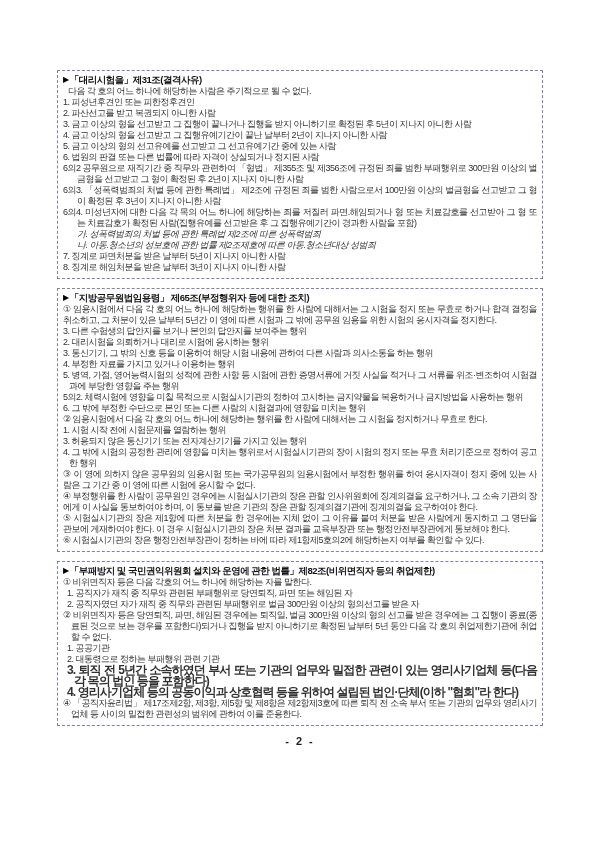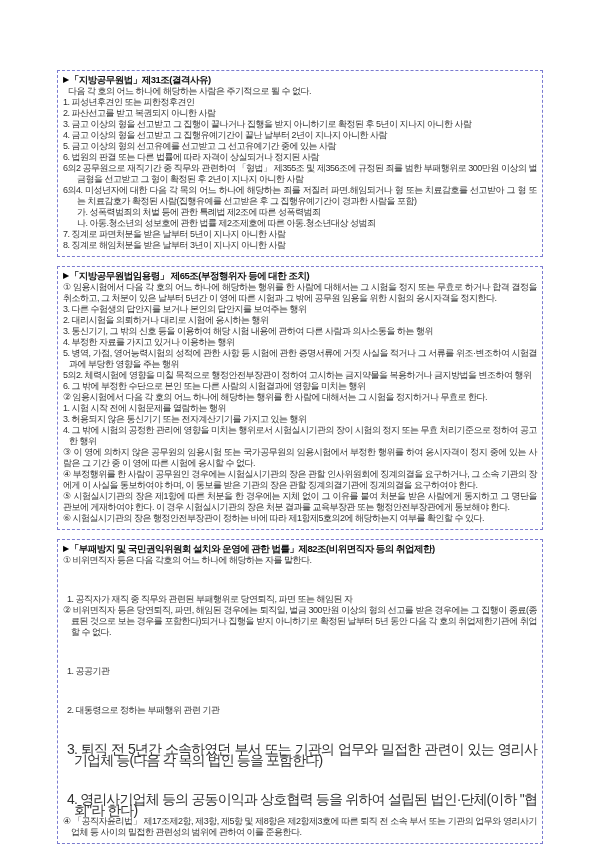--- a/index.html
+++ b/index.html
@@ -16,84 +16,86 @@
     font-size:9px;line-height:11px;letter-spacing:-0.5px;
   }
   .law-title{
     font-weight:bold;color:#141414;font-size:9.5px;line-height:12px;
     display:flex;align-items:center;gap:1px;white-space:nowrap;
   }
   .marker{font-size:8px;line-height:12px;color:#000;}
   .p{text-align:justify;}
   .intro{padding-left:5px;}
   .item{padding-left:14px;text-indent:-14px;}
-  .sub{padding-left:14px;}
+  .sub{padding-left:14px;font-style:italic;}
   .circ{padding-left:0;}
   .item5{padding-left:6px;text-indent:-6px;}
-  .item2{padding-left:11px;text-indent:-7px;margin-top:28px;}
+  .item2{padding-left:11px;text-indent:-7px;}
   .circ2{padding-left:8px;text-indent:-8px;}
-  .condensed{letter-spacing:-0.9px;font-size:14px;}
+  .condensed{letter-spacing:-0.9px;font-size:12px;font-weight:bold;}
   .pagenum{
     text-align:center;font-weight:bold;font-size:11px;color:#1e1e1e;
     margin-top:5px;letter-spacing:2px;
   }
 </style>
 </head>
 <body>
 
 <div class="page">
   <div>
       <section class="law-box" style="border-color: rgb(123, 123, 208);">
         <div class="law-title">
           <span class="marker">▶</span>
-          <span>「지방공무원법」제31조(결격사유)</span>
+          <span>「대리시험을」제31조(결격사유)</span>
         </div>
         <div class="p intro">다음 각 호의 어느 하나에 해당하는 사람은 주기적으로 될 수 없다.</div>
         <div class="p item">1. 피성년후견인 또는 피한정후견인</div>
         <div class="p item">2. 파산선고를 받고 복권되지 아니한 사람</div>
         <div class="p item">3. 금고 이상의 형을 선고받고 그 집행이 끝나거나 집행을 받지 아니하기로 확정된 후 5년이 지나지 아니한 사람</div>
         <div class="p item">4. 금고 이상의 형을 선고받고 그 집행유예기간이 끝난 날부터 2년이 지나지 아니한 사람</div>
         <div class="p item">5. 금고 이상의 형의 선고유예를 선고받고 그 선고유예기간 중에 있는 사람</div>
         <div class="p item">6. 법원의 판결 또는 다른 법률에 따라 자격이 상실되거나 정지된 사람</div>
         <div class="p item">6의2 공무원으로 재직기간 중 직무와 관련하여 「형법」 제355조 및 제356조에 규정된 죄를 범한 부패행위로 300만원 이상의 벌금형을 선고받고 그 형이 확정된 후 2년이 지나지 아니한 사람</div>
+        <div class="p item">6의3. 「성폭력범죄의 처벌 등에 관한 특례법」 제2조에 규정된 죄를 범한 사람으로서 100만원 이상의 벌금형을 선고받고 그 형이 확정된 후 3년이 지나지 아니한 사람</div>
         <div class="p item">6의4. 미성년자에 대한 다음 각 목의 어느 하나에 해당하는 죄를 저질러 파면.해임되거나 형 또는 치료감호를 선고받아 그 형 또는 치료감호가 확정된 사람(집행유예를 선고받은 후 그 집행유예기간이 경과한 사람을 포함)</div>
         <div class="p sub">가. 성폭력범죄의 처벌 등에 관한 특례법 제2조에 따른 성폭력범죄</div>
         <div class="p sub">나. 아동.청소년의 성보호에 관한 법률 제2조제호에 따른 아동.청소년대상 성범죄</div>
         <div class="p item">7. 징계로 파면처분을 받은 날부터 5년이 지나지 아니한 사람</div>
         <div class="p item">8. 징계로 해임처분을 받은 날부터 3년이 지나지 아니한 사람</div>
       </section>
       <section class="law-box" style="border-color: rgb(123, 123, 208);">
         <div class="law-title">
           <span class="marker">▶</span>
           <span>「지방공무원법임용령」 제65조(부정행위자 등에 대한 조치)</span>
         </div>
         <div class="p circ">① 임용시험에서 다음 각 호의 어느 하나에 해당하는 행위를 한 사람에 대해서는 그 시험을 정지 또는 무효로 하거나 합격 결정을 취소하고, 그 처분이 있은 날부터 5년간 이 영에 따른 시험과 그 밖에 공무원 임용을 위한 시험의 응시자격을 정지한다.</div>
         <div class="p item5">3. 다른 수험생의 답안지를 보거나 본인의 답안지를 보여주는 행위</div>
         <div class="p item5">2. 대리시험을 의뢰하거나 대리로 시험에 응시하는 행위</div>
         <div class="p item5">3. 통신기기, 그 밖의 신호 등을 이용하여 해당 시험 내용에 관하여 다른 사람과 의사소통을 하는 행위</div>
         <div class="p item5">4. 부정한 자료를 가지고 있거나 이용하는 행위</div>
         <div class="p item5">5. 병역, 가점, 영어능력시험의 성적에 관한 사항 등 시험에 관한 증명서류에 거짓 사실을 적거나 그 서류를 위조·변조하여 시험결과에 부당한 영향을 주는 행위</div>
-        <div class="p item5">5의2. 체력시험에 영향을 미칠 목적으로 행정안전부장관이 정하여 고시하는 금지약물을 복용하거나 금지방법을 변조하여 행위</div>
+        <div class="p item5">5의2. 체력시험에 영향을 미칠 목적으로 시험실시기관의 정하여 고시하는 금지약물을 복용하거나 금지방법을 사용하는 행위</div>
         <div class="p item5">6. 그 밖에 부정한 수단으로 본인 또는 다른 사람의 시험결과에 영향을 미치는 행위</div>
         <div class="p circ">② 임용시험에서 다음 각 호의 어느 하나에 해당하는 행위를 한 사람에 대해서는 그 시험을 정지하거나 무효로 한다.</div>
         <div class="p item5">1. 시험 시작 전에 시험문제를 열람하는 행위</div>
         <div class="p item5">3. 허용되지 않은 통신기기 또는 전자계산기기를 가지고 있는 행위</div>
         <div class="p item5">4. 그 밖에 시험의 공정한 관리에 영향을 미치는 행위로서 시험실시기관의 장이 시험의 정지 또는 무효 처리기준으로 정하여 공고한 행위</div>
         <div class="p circ">③ 이 영에 의하지 않은 공무원의 임용시험 또는 국가공무원의 임용시험에서 부정한 행위를 하여 응시자격이 정지 중에 있는 사람은 그 기간 중 이 영에 따른 시험에 응시할 수 없다.</div>
         <div class="p circ">④ 부정행위를 한 사람이 공무원인 경우에는 시험실시기관의 장은 관할 인사위원회에 징계의결을 요구하거나, 그 소속 기관의 장에게 이 사실을 통보하여야 하며, 이 통보를 받은 기관의 장은 관할 징계의결기관에 징계의결을 요구하여야 한다.</div>
         <div class="p circ">⑤ 시험실시기관의 장은 제1항에 따른 처분을 한 경우에는 지체 없이 그 이유를 붙여 처분을 받은 사람에게 통지하고 그 명단을 관보에 게재하여야 한다. 이 경우 시험실시기관의 장은 처분 결과를 교육부장관 또는 행정안전부장관에게 통보해야 한다.</div>
         <div class="p circ">⑥ 시험실시기관의 장은 행정안전부장관이 정하는 바에 따라 제1항제5호의2에 해당하는지 여부를 확인할 수 있다.</div>
       </section>
       <section class="law-box" style="border-color: rgb(123, 123, 208);">
         <div class="law-title">
           <span class="marker">▶</span>
           <span>「부패방지 및 국민권익위원회 설치와 운영에 관한 법률」제82조(비위면직자 등의 취업제한)</span>
         </div>
         <div class="p circ2">① 비위면직자 등은 다음 각호의 어느 하나에 해당하는 자를 말한다.</div>
         <div class="p item2">1. 공직자가 재직 중 직무와 관련된 부패행위로 당연퇴직, 파면 또는 해임된 자</div>
+        <div class="p item2">2. 공직자였던 자가 재직 중 직무와 관련된 부패행위로 벌금 300만원 이상의 형의선고를 받은 자</div>
         <div class="p circ2">② 비위면직자 등은 당연퇴직, 파면, 해임된 경우에는 퇴직일, 벌금 300만원 이상의 형의 선고를 받은 경우에는 그 집행이 종료(종료된 것으로 보는 경우를 포함한다)되거나 집행을 받지 아니하기로 확정된 날부터 5년 동안 다음 각 호의 취업제한기관에 취업할 수 없다.</div>
         <div class="p item2">1. 공공기관</div>
         <div class="p item2">2. 대통령으로 정하는 부패행위 관련 기관</div>
         <div class="p item2 condensed">3. 퇴직 전 5년간 소속하였던 부서 또는 기관의 업무와 밀접한 관련이 있는 영리사기업체 등(다음 각 목의 법인 등을 포함한다)</div>
         <div class="p item2 condensed">4. 영리사기업체 등의 공동이익과 상호협력 등을 위하여 설립된 법인·단체(이하 "협회"라 한다)</div>
         <div class="p circ2">④ 「공직자윤리법」 제17조제2항, 제3항, 제5항 및 제8항은 제2항제3호에 따른 퇴직 전 소속 부서 또는 기관의 업무와 영리사기업체 등 사이의 밀접한 관련성의 범위에 관하여 이를 준용한다.</div>
       </section>
     </div>
   <div class="pagenum">- 2 -</div>
 </div>

